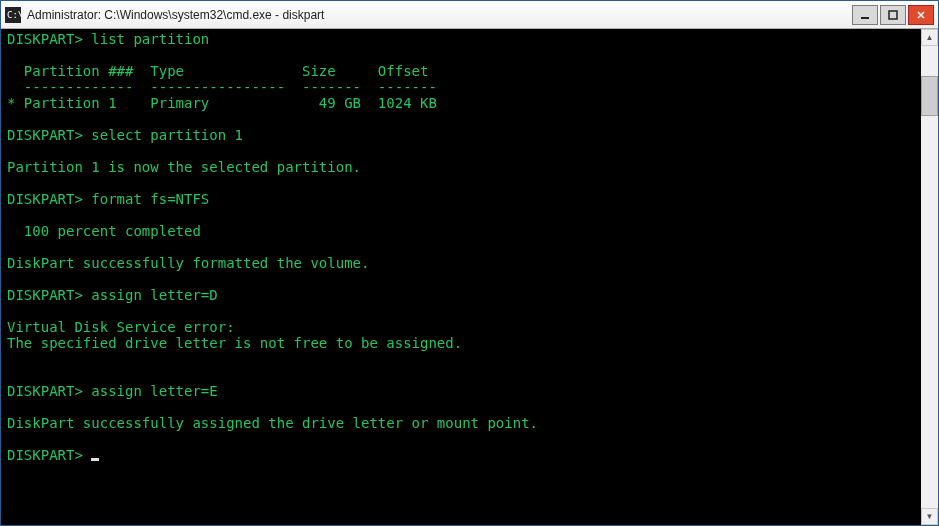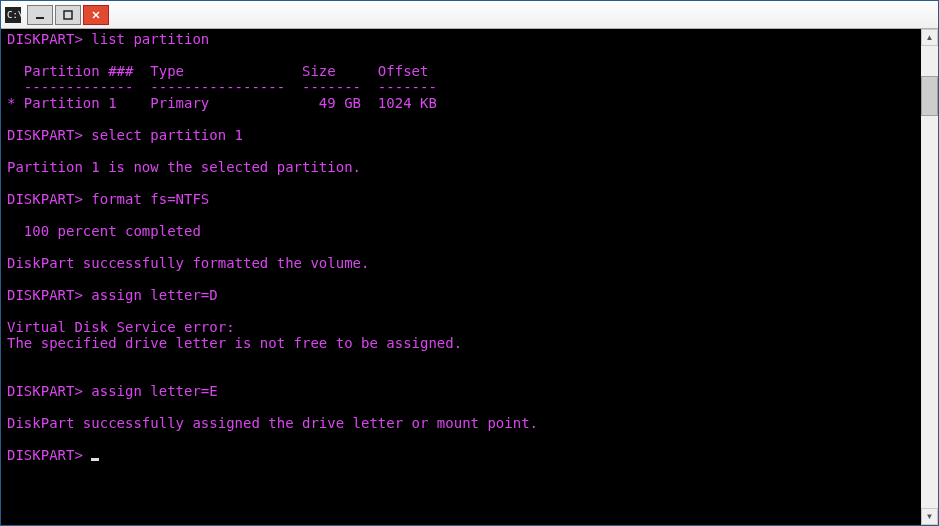--- a/index.html
+++ b/index.html
@@ -73,21 +73,21 @@
     }
     .client-area {
       flex: 1;
       display: flex;
       background: #000;
       position: relative;
     }
     .terminal {
       flex: 1;
       background: #000;
-      color: #d946ef;
+      color: #22c55e;
       font-family: "Consolas", "Lucida Console", monospace;
       font-size: 14px;
       line-height: 16px;
       padding: 2px 14px 2px 6px;
       white-space: pre;
       overflow: hidden;
     }
     .scrollbar {
       width: 17px;
       background: #f0f0f0;
@@ -136,20 +136,21 @@
 <body>
 
 <div class="window">
   <div class="titlebar">
     <span class="icon">
       <svg width="16" height="16" viewBox="0 0 16 16">
         <rect x="0" y="0" width="16" height="16" fill="#222"></rect>
         <text x="2" y="11" font-size="9" font-family="monospace" fill="#fff">C:\</text>
       </svg>
     </span>
+    <span class="title">Administrator: C:\Windows\system32\cmd.exe - diskpart</span>
     <div class="window-controls">
       <div class="win-btn min">
         <svg width="10" height="10" viewBox="0 0 10 10">
             <rect x="1" y="7" width="8" height="2" fill="#222"></rect>
           </svg>
       </div>
       <div class="win-btn max">
         <svg width="10" height="10" viewBox="0 0 10 10">
             <rect x="1" y="1" width="8" height="8" fill="none" stroke="#222" stroke-width="1.5"></rect>
           </svg>

